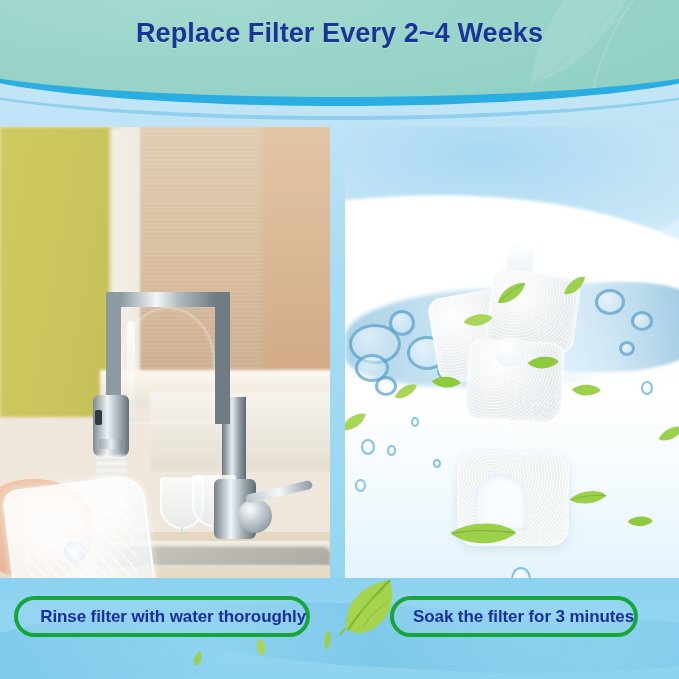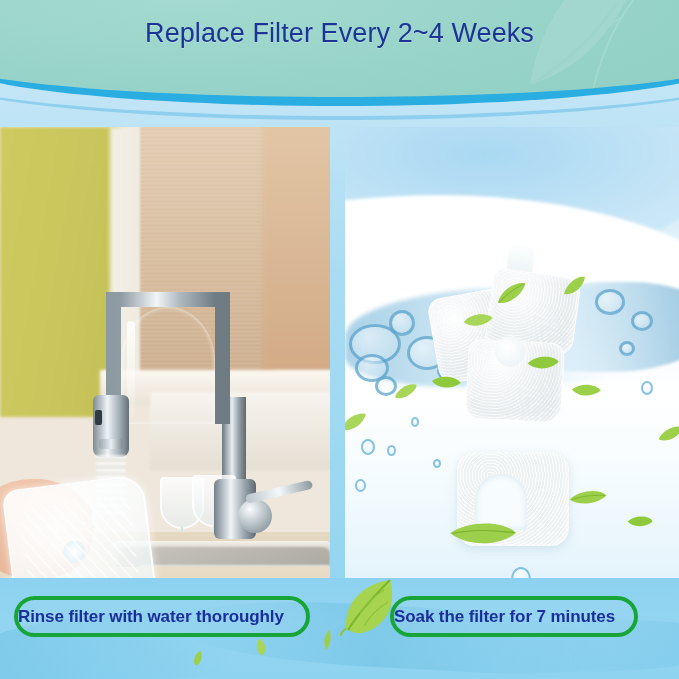--- a/index.html
+++ b/index.html
@@ -68,21 +68,21 @@
   .title-main {
     font-size: 33px;
     font-weight: bold;
     color: #1b3596;
     letter-spacing: .3px;
     line-height: 38px;
     text-shadow: 0 1px 0 rgba(255,255,255,.25);
   }
   .title-sub {
     font-size: 27px;
-    font-weight: normal;
+    font-weight: bold;
     color: #1b3596;
     letter-spacing: .1px;
     line-height: 34px;
     margin-top: 2px;
     text-shadow: 0 1px 0 rgba(255,255,255,.25);
   }
 
   
   .panels {
     position: absolute;
@@ -417,21 +417,21 @@
 
   .badge {
     position: absolute;
     top: 596px;
     height: 41px;
     border: 4px solid #18a537;
     border-radius: 22px;
     background: rgba(160,217,242,.28);
     display: flex;
     align-items: center;
-    justify-content: flex-start;
+    justify-content: flex-end;
     z-index: 8;
   }
   .badge-left  { left: 14px;  width: 296px; }
   .badge-right { left: 390px; width: 248px; }
   .badge-text {
     font-size: 17px;
     font-weight: bold;
     color: #1b2f9b;
     white-space: nowrap;
     letter-spacing: -.1px;
@@ -662,16 +662,16 @@
       <path d="M44 12 C34 18 26 26 20 36" stroke="#8ec43a" stroke-width="1.4" fill="none"></path>
       <path d="M48 24 C38 30 30 38 24 48" stroke="#8ec43a" stroke-width="1.4" fill="none"></path>
       <path d="M6 50 C3 53 1 55 0 58" stroke="#8ec43a" stroke-width="2" fill="none"></path>
     </svg>
   </div>
 
   <div class="badge badge-left">
     <span class="badge-text">Rinse filter with water thoroughly</span>
   </div>
   <div class="badge badge-right">
-    <span class="badge-text">Soak the filter for 7 minutes</span>
+    <span class="badge-text">Soak the filter for 3 minutes</span>
   </div>
 
 </div>
 
 </body></html>

